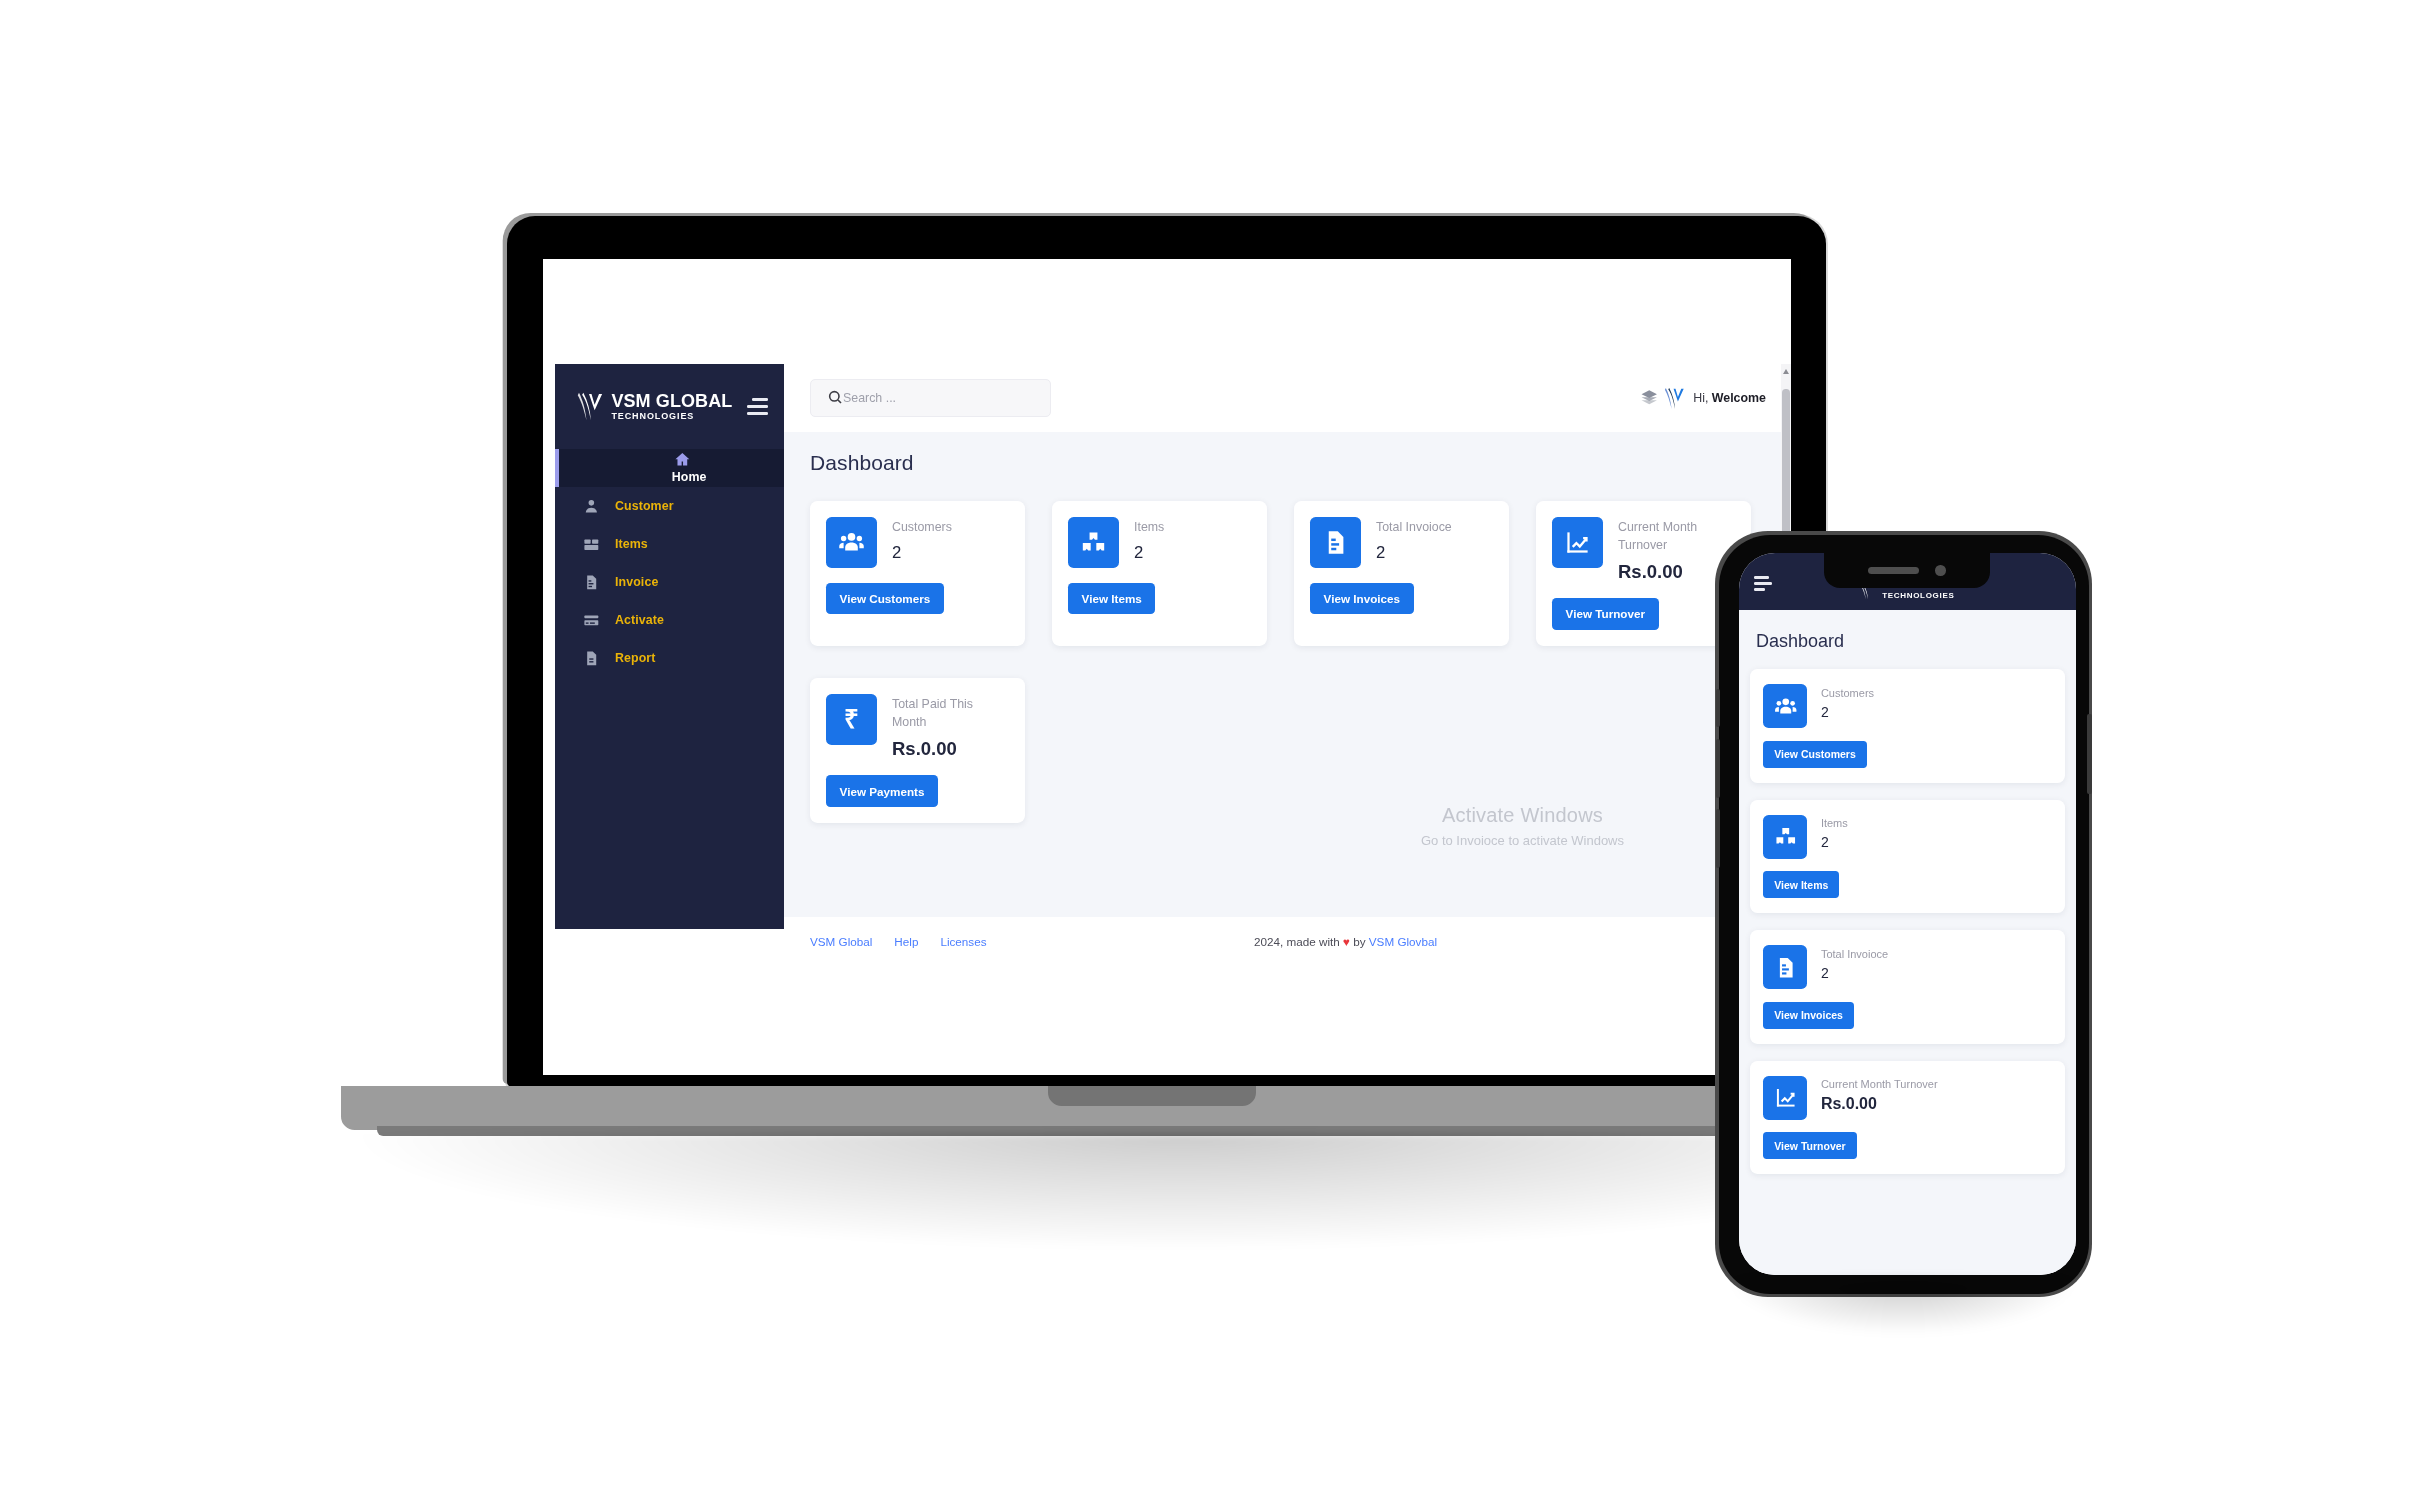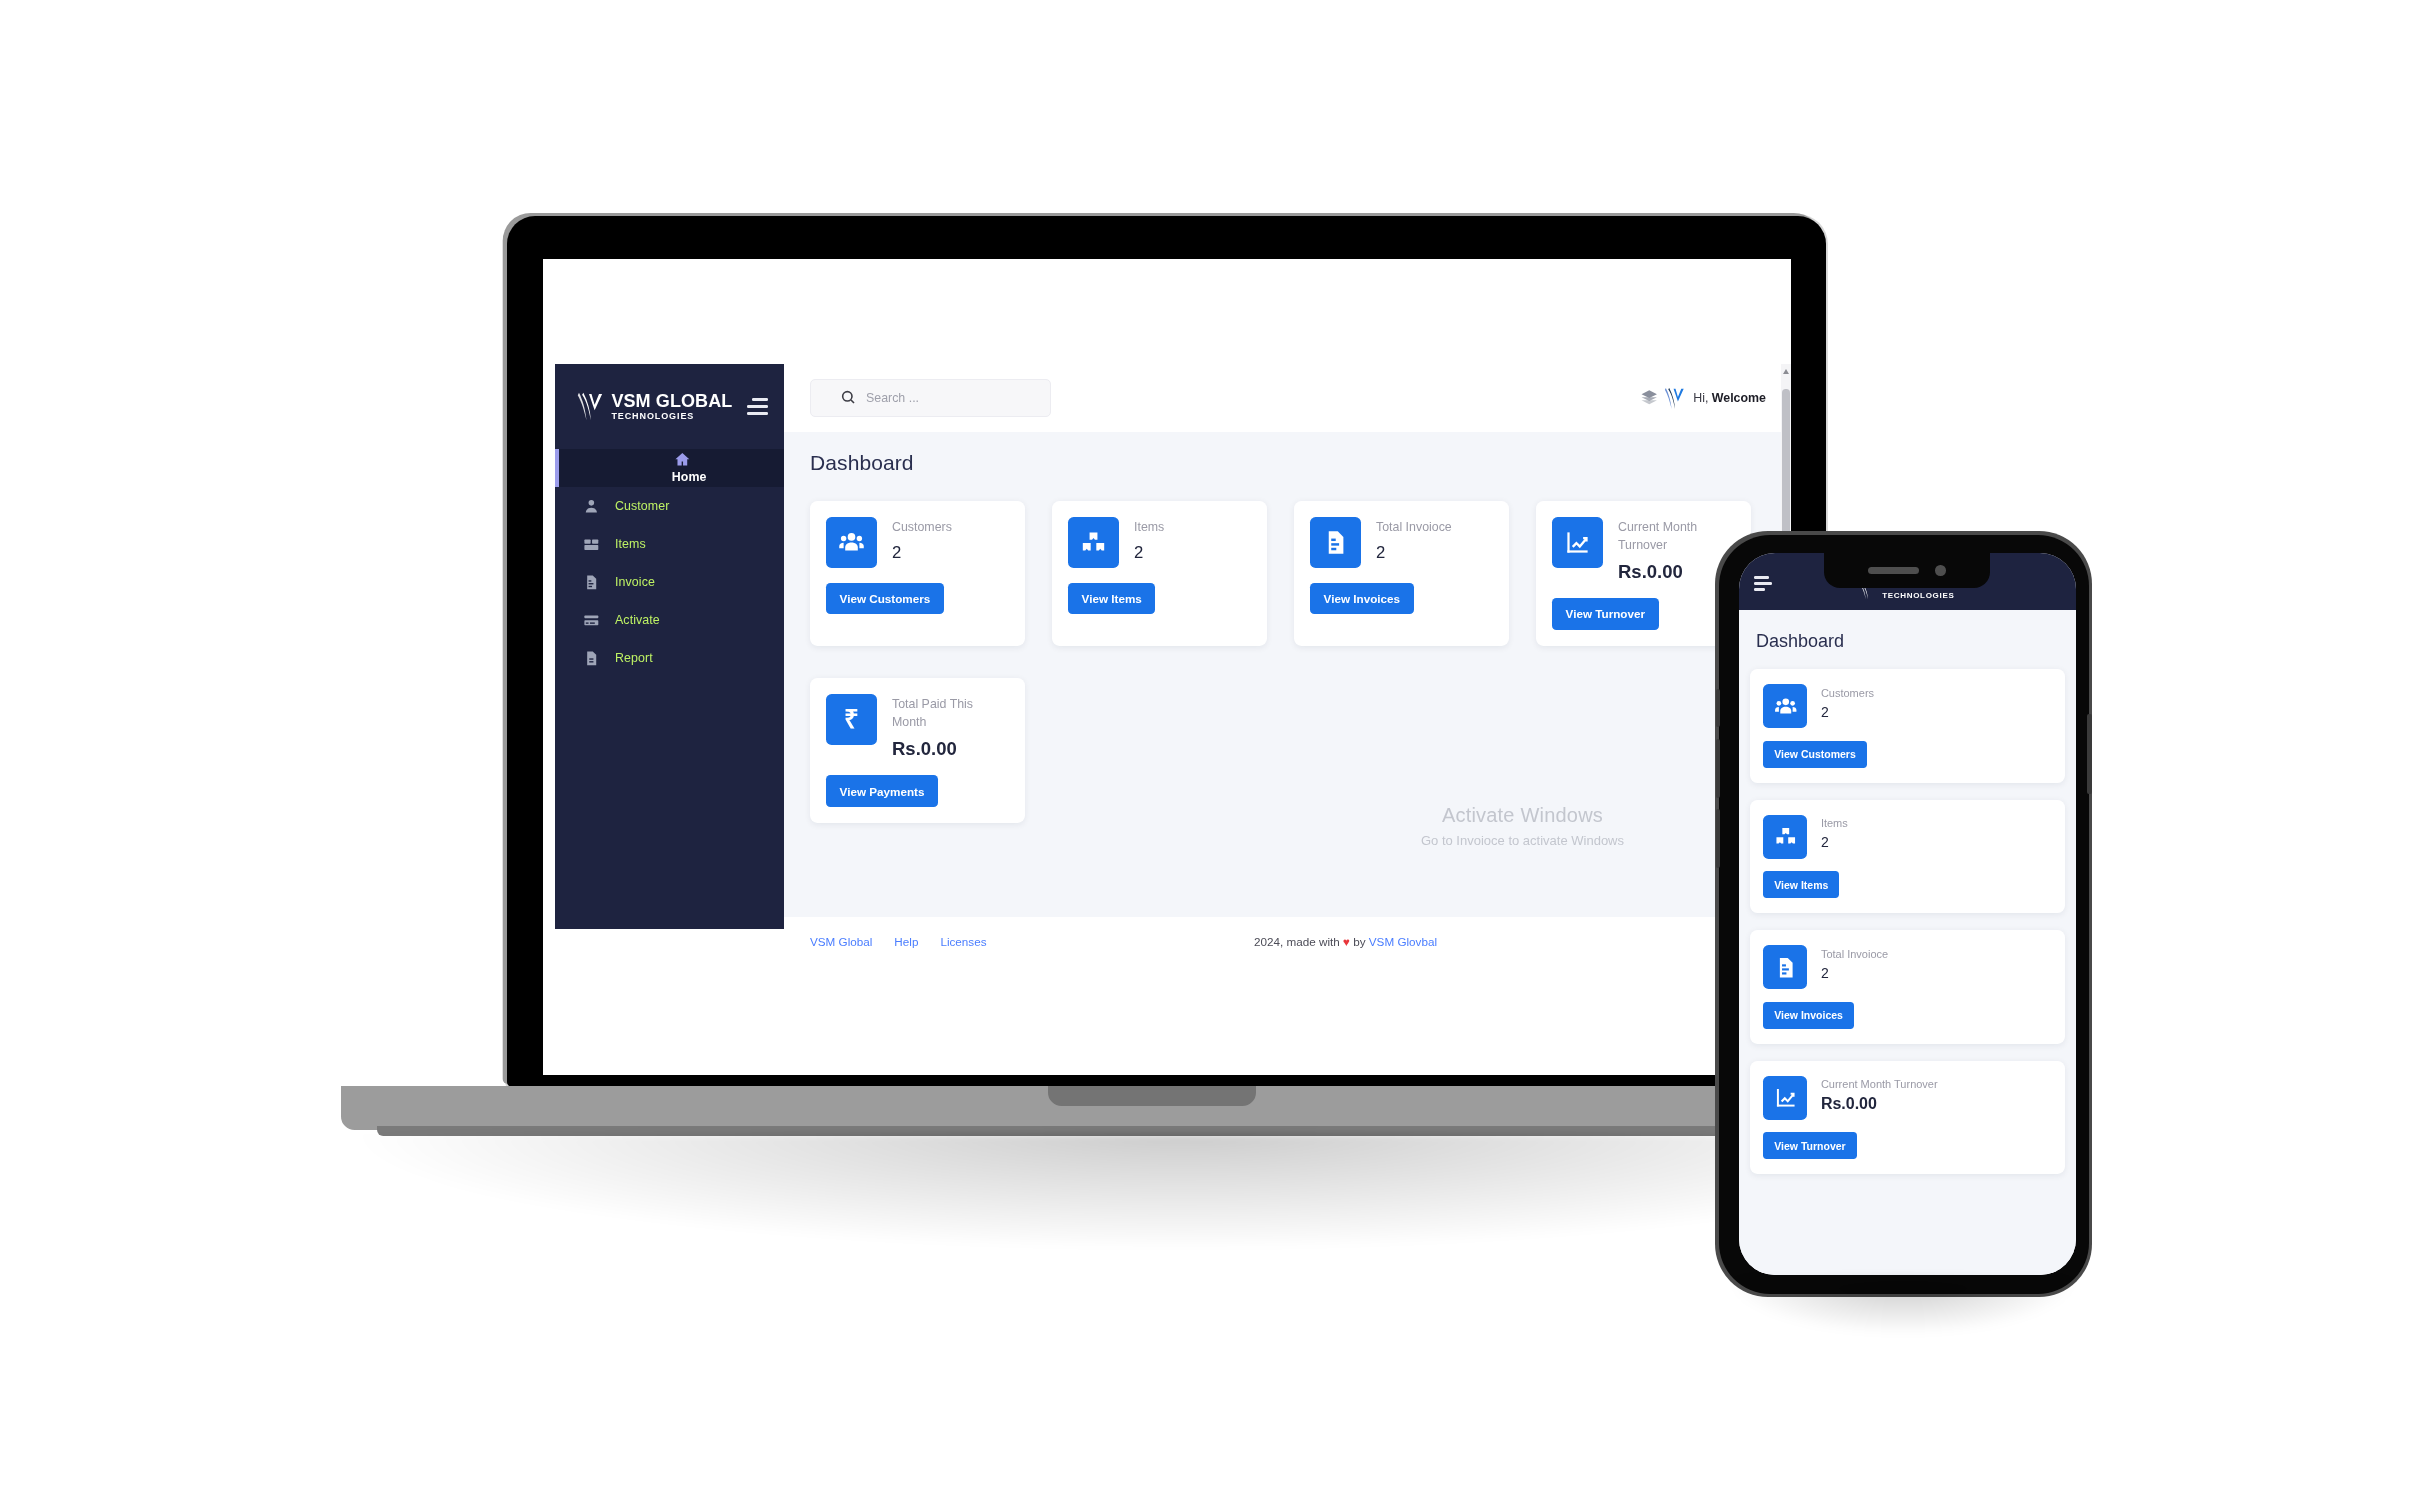--- a/index.html
+++ b/index.html
@@ -63,31 +63,31 @@
   #sidebar-toggle i { display:block; height:2.5px; background:#e9eaf2; border-radius:1.2px; }
   #sidebar-toggle i:nth-child(1){ width:16px; }
   #sidebar-toggle i:nth-child(2){ width:21px; }
   #sidebar-toggle i:nth-child(3){ width:21px; }
 
   .nav-item {
     position: relative; display:flex; align-items:center; height: 38px; padding-left: 25px; cursor:pointer;
   }
   .nav-item .nav-ico { width: 21px; height: 21px; flex:0 0 21px; display:flex; align-items:center; justify-content:center; }
   .nav-item .nav-ico svg { width: 16.7px; height: 16.7px; fill:#9fa5b8; }
-  .nav-item .nav-label { margin-left: 13.6px; color:#bef264; font-size: 12.4px; font-weight: 400; letter-spacing:0.1px; }
+  .nav-item .nav-label { margin-left: 13.6px; color:#eab308; font-size: 12.4px; font-weight: 700; letter-spacing:0.1px; }
   .nav-item.active { background:#161b33;flex-direction:column; }
   .nav-item.active::before { content:""; position:absolute; left:0; top:0; bottom:0; width:3.7px; background:#9b9ceb; }
   .nav-item.active .nav-ico svg { fill:#9b9ceb; }
   .nav-item.active .nav-label { color:#ffffff; font-weight:700; }
 
   #main { position:absolute; left:241px; top:0; right:0; height:711px; background:#fff; }
   #topbar { height: 68px; background:#fff; display:flex; align-items:center; padding: 0 25px 0 26px; }
   #search-box {
     width: 241px; height: 38px; background:#f7f7f9; border:0.6px solid #ececf1; border-radius: 5px;
-    display:flex; align-items:center; padding: 0 29px; gap: 10px;
+    display:flex; align-items:center; padding: 0 16px; 
   }
   #search-box svg { width: 16px; height:16px; stroke:#3d3d45; fill:none; stroke-width:2.4; }
   #search-placeholder { color:#9fa0ab; font-size: 12.4px; }
   #topbar-right { margin-left:auto; display:flex; align-items:center; gap: 4px; }
   #layers-icon svg { width: 18.5px; height: 18.5px; fill:#8a8f9c; }
   #user-logo { width: 27px; height: 27px; position:relative; }
   #hello-text { font-size: 12.4px; color:#3a3a44; }
   #hello-text b { color:#1d1d26; }
 
   #content {

